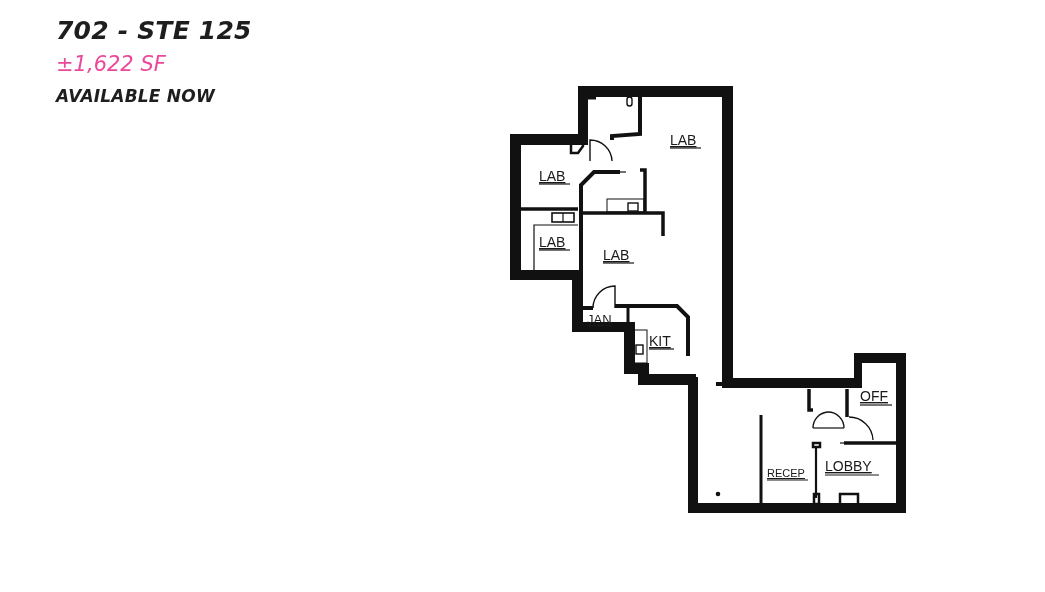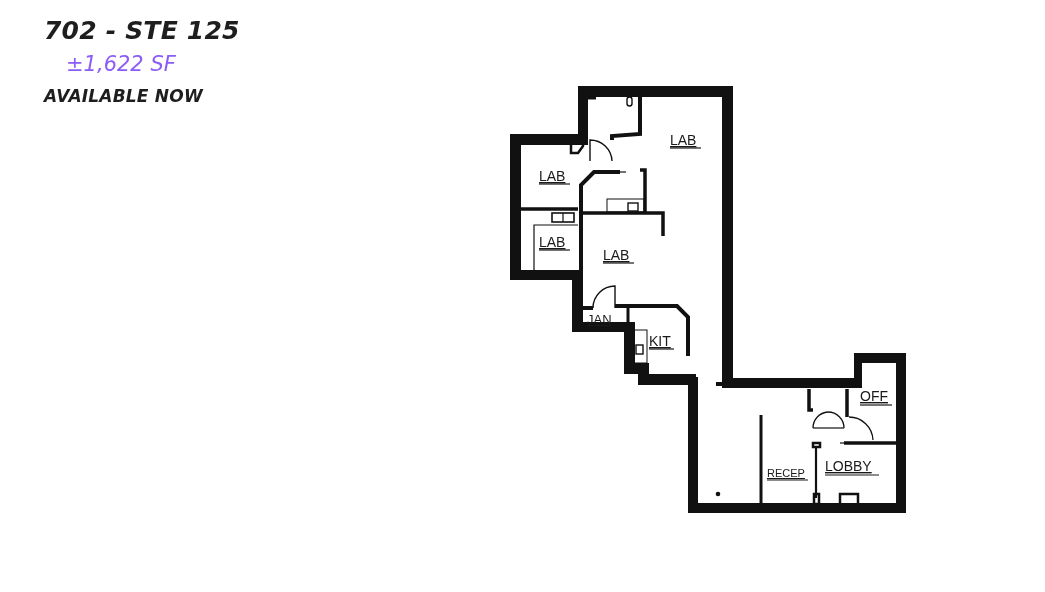--- a/index.html
+++ b/index.html
@@ -9,38 +9,37 @@
     }
     body {
       width: 1045px;
       height: 592px;
       position: relative;
       overflow: hidden;
       font-family: "Liberation Sans", sans-serif;
     }
     .header {
       position: absolute;
-      left: 44px;
+      left: 56px;
       top: 14px;
       color: #1e1e1e;
       font-family: "DejaVu Sans", sans-serif;
       font-style: italic;
     }
     .suite-title {
       font-weight: bold;
       font-size: 25px;
       line-height: 34px;
       letter-spacing: 0.2px;
     }
     .suite-area {
       font-weight: normal;
       font-size: 21px;
       line-height: 32px;
-      color: #8b5cf6;
-      margin-left: 22px;
+      color: #ec4899;
     }
     .suite-status {
       font-weight: bold;
       font-size: 17px;
       line-height: 32px;
       letter-spacing: 0.2px;
     }
     .plan {
       position: absolute;
       left: 0;

